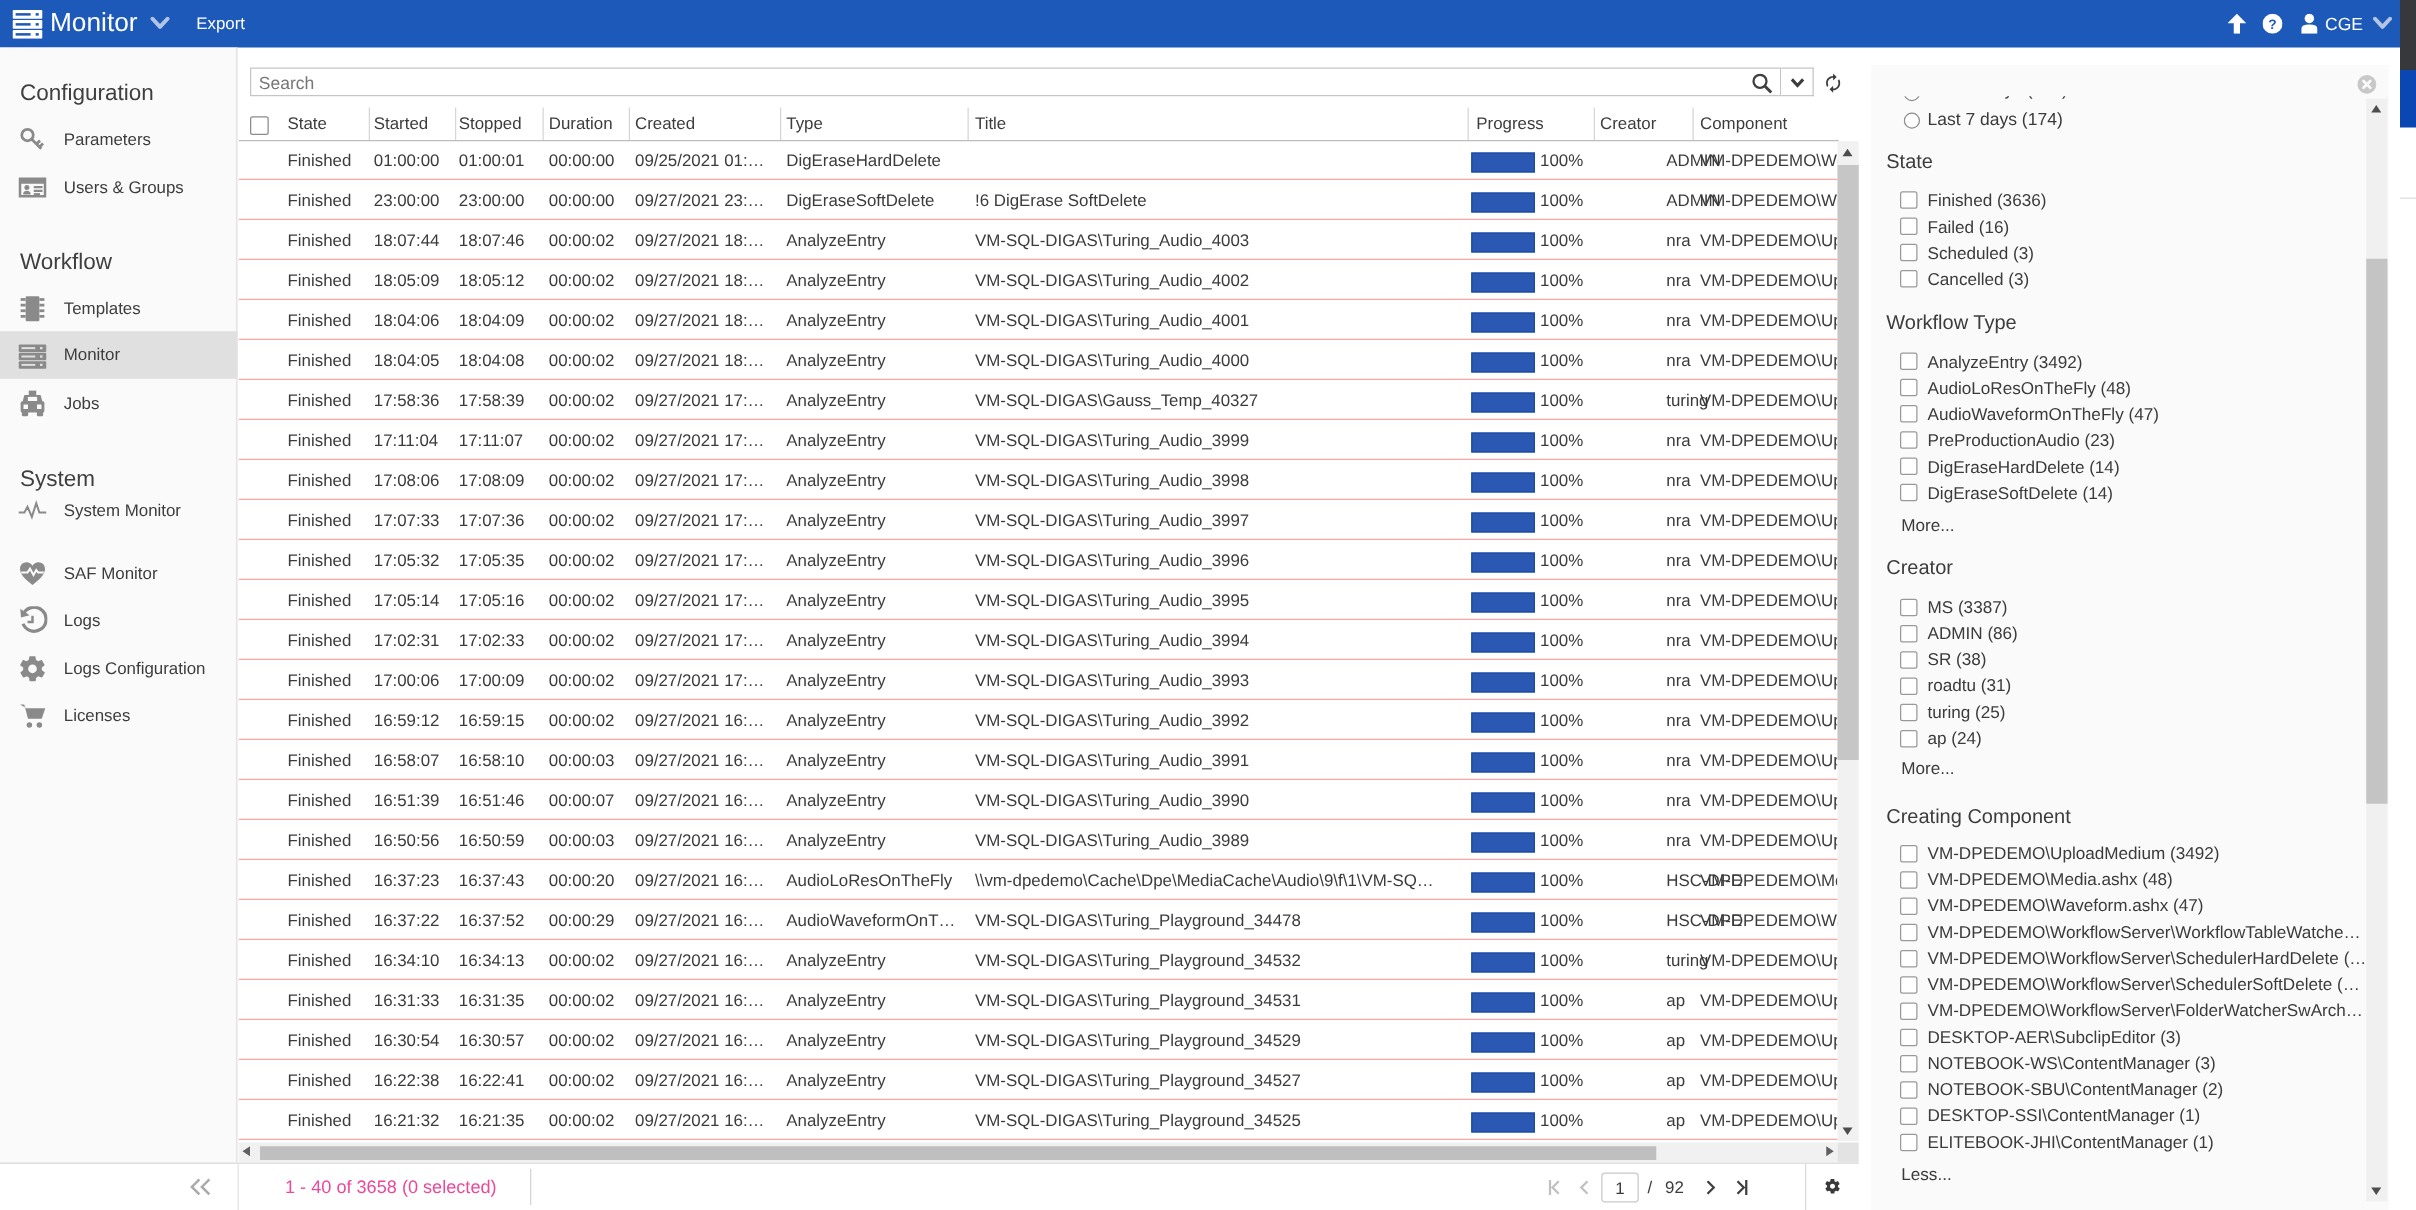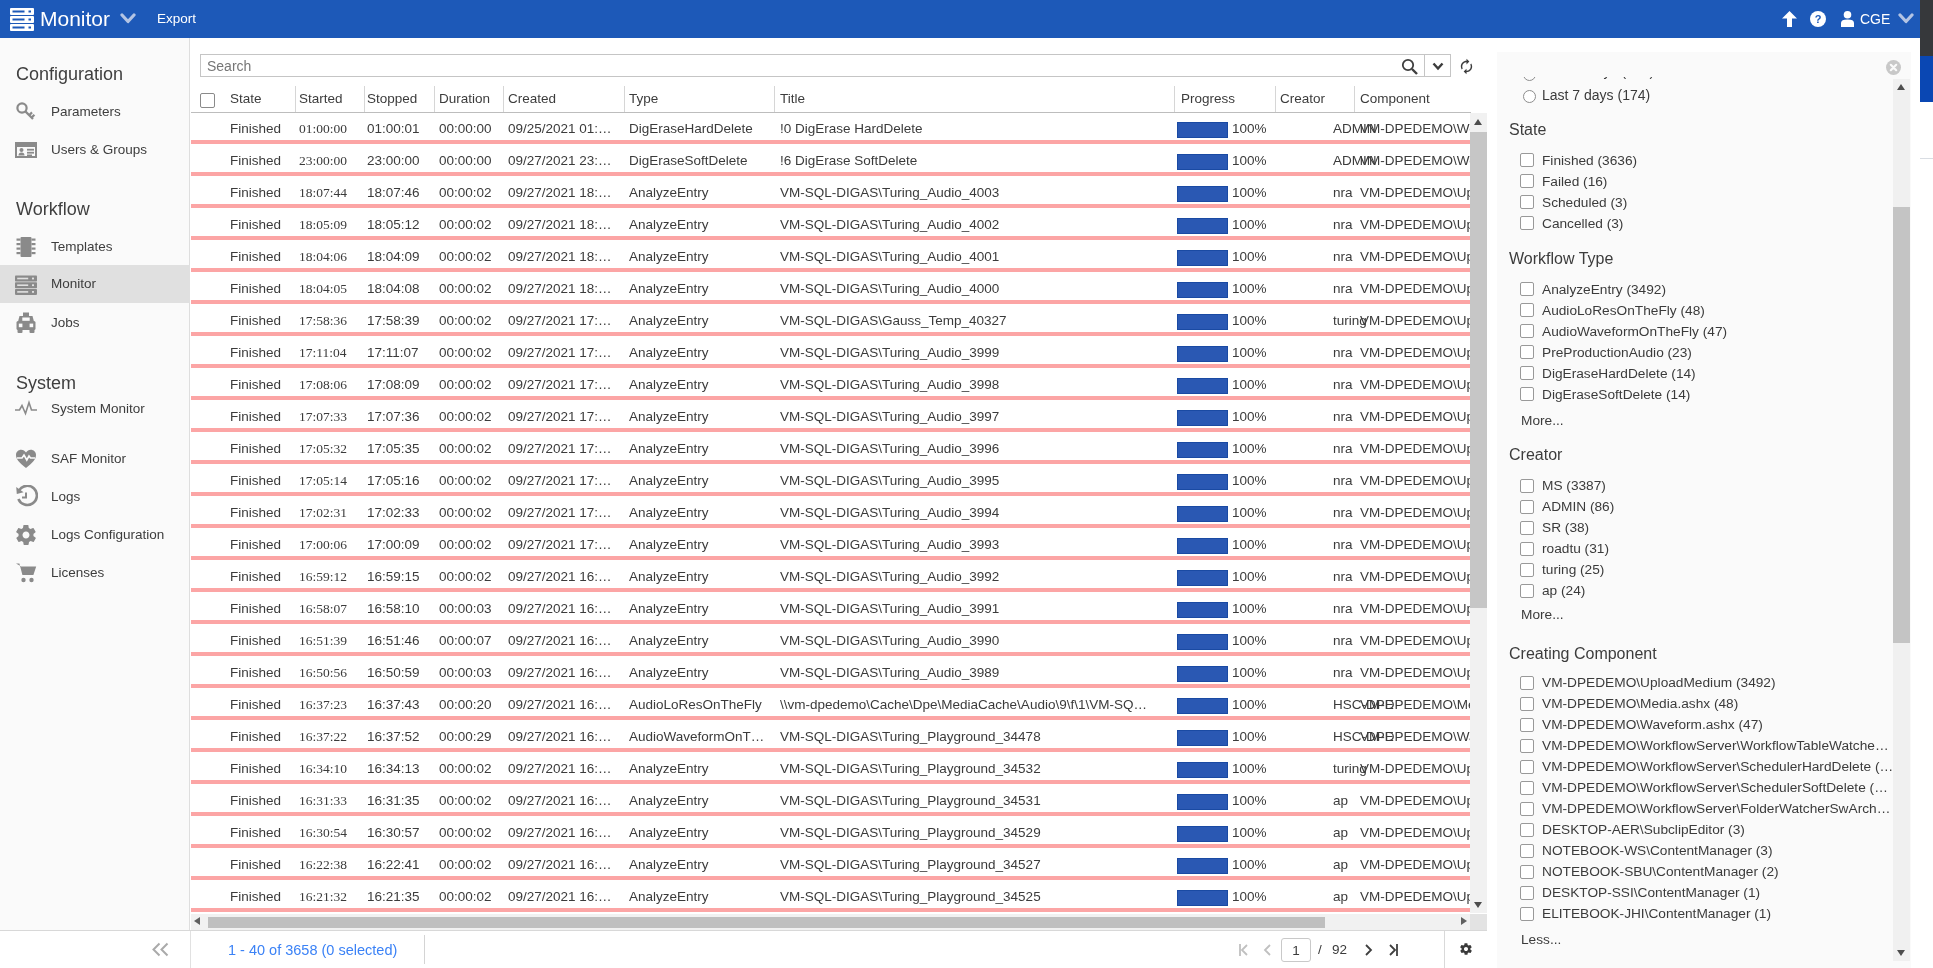--- a/index.html
+++ b/index.html
@@ -31,25 +31,25 @@
   
   #searchbox { position:absolute; left:200px; top:54px; width:1225px; height:23px;
     border:1px solid #c5c5c5; background:#fff; }
   #searchbox span { position:absolute; left:6px; top:0; line-height:22px; font-size:14px; color:#767676; }
   #dropbox { position:absolute; left:1425px; top:54px; width:26px; height:23px;
     border:1px solid #c5c5c5; border-left:none; background:#fff; }
   
   .hcell { position:absolute; top:85px; height:27px; line-height:27px; font-size:13.5px; color:#3c3c3c; }
   .vsep { position:absolute; top:86px; height:26px; width:1px; background:#d6d6d6; }
   #thborder { position:absolute; left:191px; top:112px; width:1280px; height:1px; background:#bdbdbd; }
-  .row { position:absolute; left:191px; width:1279px; height:32px; border-bottom:4px solid #fca5a5;
+  .row { position:absolute; left:191px; width:1279px; height:32px; border-bottom:1px solid #fca5a5;
     font-size:13.5px; color:#3b3b3b; overflow:hidden; }
   .row i { position:absolute; top:2px; height:30px; line-height:30px; font-style:normal;
     white-space:nowrap; overflow:hidden; text-overflow:ellipsis; }
-  .c1{left:39px;width:66px;} .c2{left:108px;width:65px;font-family:Liberation Serif, serif;} .c3{left:176px;width:68px;}
+  .c1{left:39px;width:66px;} .c2{left:108px;width:65px;} .c3{left:176px;width:68px;}
   .c4{left:248px;width:66px;} .c5{left:317px;width:114px;} .c6{left:438px;width:144px;}
   .c7{left:589px;width:390px;} .c9{left:1041px;width:46px;} .c10{left:1142px;width:76px;}
   .row i.c11{left:1169px;width:110px;text-overflow:clip;}
   .pbar { position:absolute; left:986px; top:10px; width:51px; height:16px; background:#2a58b3; border:1px solid #1a4aa3; box-sizing:border-box; }
   
   #vsb { position:absolute; left:1470px; top:113px; width:17px; height:800px; background:#f1f1f1; }
   #vsb .thumb { position:absolute; left:0; top:19px; width:17px; height:476px; background:#c6c6c6; }
   #hsb { position:absolute; left:191px; top:914px; width:1279px; height:16px; background:#f1f1f1; }
   #hsb .thumb { position:absolute; left:17px; top:2.5px; width:1117px; height:11px; background:#bfbfbf; }
   #corner { position:absolute; left:1470px; top:914px; width:17px; height:16px; background:#e3e3e3; }
@@ -58,21 +58,21 @@
   .tri-dn { width:0; height:0; border-left:4.5px solid transparent; border-right:4.5px solid transparent;
     border-top:6px solid #4d4d4d; }
   .tri-lf { width:0; height:0; border-top:4.5px solid transparent; border-bottom:4.5px solid transparent;
     border-right:6px solid #606060; }
   .tri-rt { width:0; height:0; border-top:4.5px solid transparent; border-bottom:4.5px solid transparent;
     border-left:6px solid #606060; }
   
   #foot { position:absolute; left:0; top:930px; width:1487px; height:38px; background:#fff;
     border-top:1px solid #d8d8d8; }
   #foot .cnt { position:absolute; left:228px; top:0; height:38px; line-height:38px;
-    font-size:14.5px; color:#3b82f6; }
+    font-size:14.5px; color:#ec4899; }
   #pgbox { position:absolute; left:1281px; top:7px; width:30px; height:24px; border:1px solid #c9c9c9;
     border-radius:3px; text-align:center; line-height:23px; font-size:13.5px; color:#3b3b3b; }
   
   #panel { position:absolute; left:1497px; top:52px; width:414px; height:916px; background:#fafafa; }
   .fhead { position:absolute; left:12px; font-size:16px; color:#3c3c3c; height:21px; line-height:21px; }
   .frow { position:absolute; left:23px; height:21px; line-height:21px; font-size:13.7px; color:#3b3b3b;
     white-space:nowrap; width:372px; overflow:hidden; }
   .frow .cb { display:inline-block; width:14px; height:14px; border:1px solid #999;
     border-radius:2px; background:#fff; vertical-align:-2.5px; margin-right:8px; }
   .fmore { position:absolute; left:24px; height:21px; line-height:21px; font-size:13.7px; color:#3b3b3b; }
@@ -286,21 +286,20 @@
 <div id="thborder"></div>
 
 <div id="rows">
     <div class="row" style="top:112px">
       <i class="c1">Finished</i>
       <i class="c2">01:00:00</i>
       <i class="c3">01:00:01</i>
       <i class="c4">00:00:00</i>
       <i class="c5">09/25/2021 01:…</i>
       <i class="c6">DigEraseHardDelete</i>
-      <i class="c7">!0 DigErase HardDelete</i>
       <span class="pbar"></span>
       <i class="c9">100%</i>
       <i class="c10">ADMIN</i>
       <i class="c11">VM-DPEDEMO\WorkflowServer</i>
     </div>
     <div class="row" style="top:144px">
       <i class="c1">Finished</i>
       <i class="c2">23:00:00</i>
       <i class="c3">23:00:00</i>
       <i class="c4">00:00:00</i>

